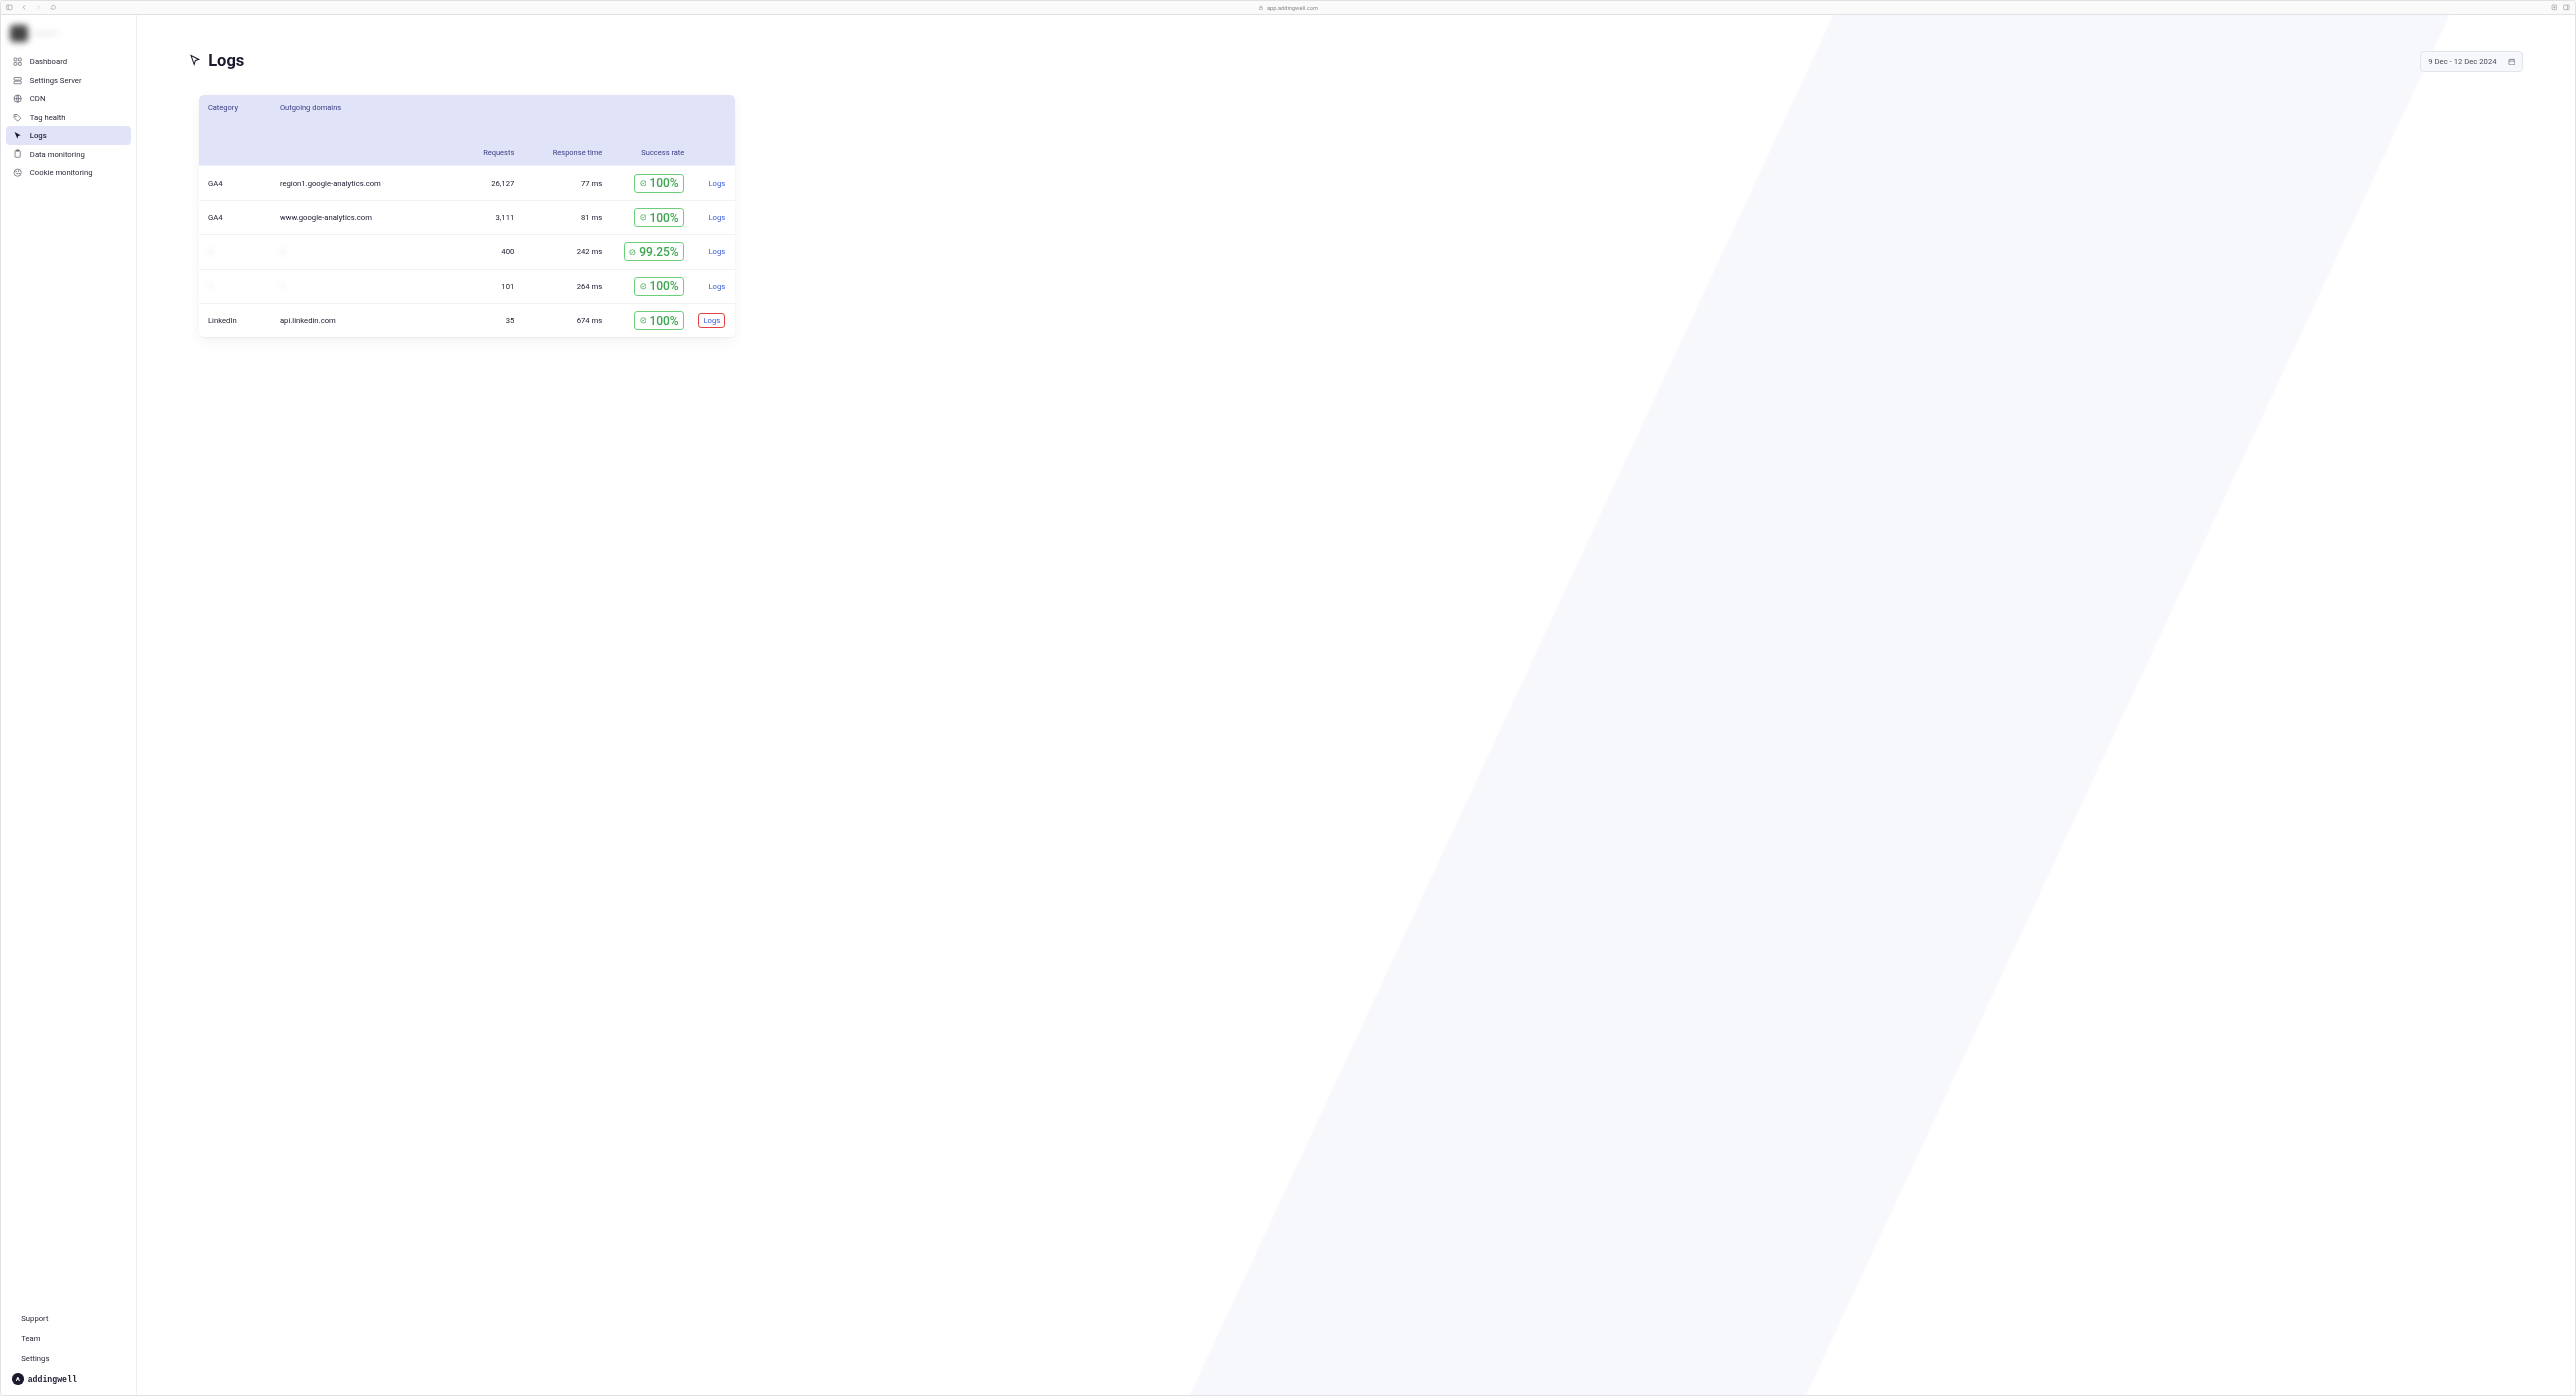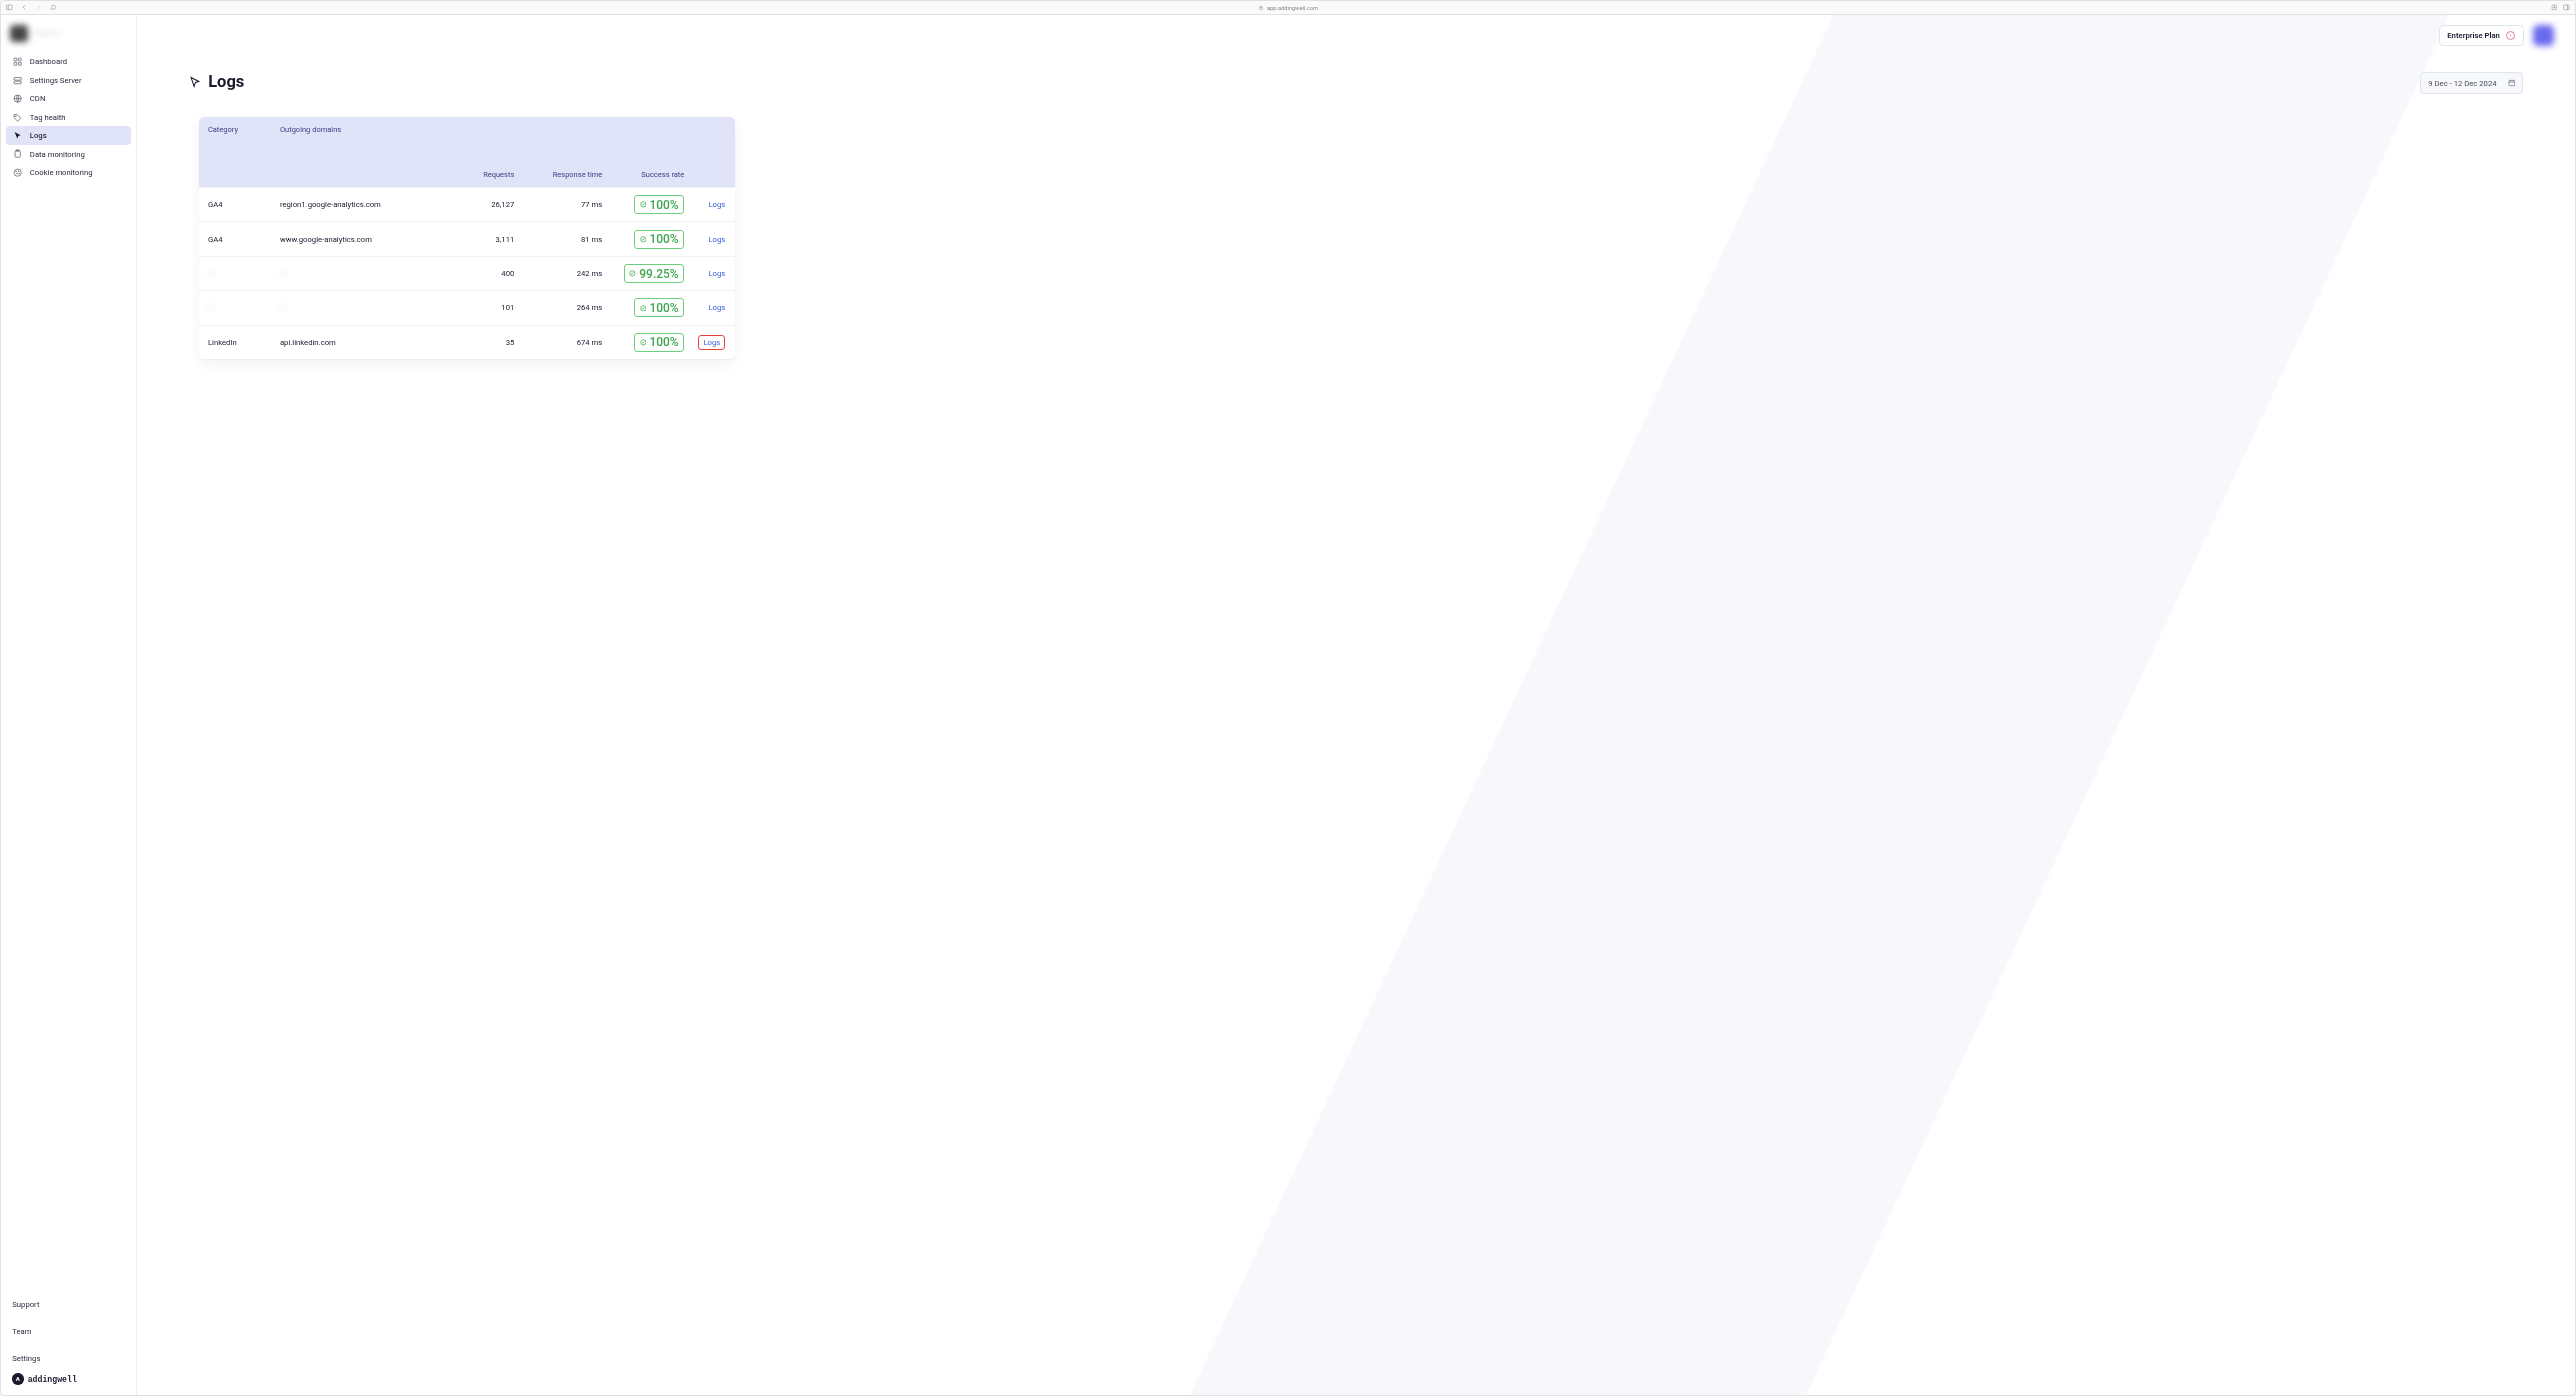--- a/index.html
+++ b/index.html
@@ -14,21 +14,21 @@
 .app-shell { flex: 1; display: flex; background: #fff; overflow: hidden; }
 .sidebar { width: 136px; border-right: 0.5px solid #eceef2; display: flex; flex-direction: column; padding: 6.2px 0; }
 .sidebar-top { display:flex; align-items:center; gap:6.2px; padding: 3.1px 9.3px 7.2px 9.3px; filter: blur(3.1px); }
 .sidebar-top .avatar { width:17.5px; height:17.5px; border-radius:4.1px; background:#444; }
 .sidebar-top .txt { color:#999; font-weight:600; font-size:9.3px; letter-spacing:0.5px; }
 .nav { padding: 3.1px 5.2px; }
 .nav-item { display:flex; align-items:center; gap:7.2px; padding: 4.6px 7.2px; border-radius: 4.1px; cursor:pointer; color:#2a2a3a; font-size:7.7px; }
 .nav-item.active { background:#e1e3f9; font-weight:500; }
 .nav-icon { width:9.3px; height:9.3px; display:flex; align-items:center; justify-content:center; color:#5a5a6a; flex-shrink:0; }
 .nav-item.active .nav-icon { color:#1a1a2e; }
-.sidebar-bottom { margin-top:auto; padding: 0 11.3px 3.1px 11.3px; display:flex; flex-direction:column; gap:18px; }
+.sidebar-bottom { margin-top:auto; padding: 0 11.3px 3.1px 11.3px; display:flex; flex-direction:column; gap:11px;margin-left:9px; }
 .sidebar-bottom a { color:#2a2a3a; text-decoration:none; font-size:7.7px; cursor:pointer; }
 .brand { display:flex; align-items:center; gap:4.1px; padding: 7.2px 11.3px 4.1px 11.3px; }
 .brand-mark { width:11.3px; height:11.3px; border-radius:50%; background:#1a1a2e; display:flex; align-items:center; justify-content:center; color:#fff; font-weight:700; font-size:6.2px; }
 .brand-text { font-weight:600; font-size:8.2px; color:#1a1a2e;font-family:Liberation Mono, monospace; }
 .main { flex:1; position:relative; overflow:auto; padding: 9.3px 20.6px; }
 .main-bg { position:absolute; inset:0; background: linear-gradient(115deg, transparent 55%, rgba(236,238,247,0.4) 55.1%, rgba(236,238,247,0.4) 75%, transparent 75.1%); pointer-events:none; }
 .topbar { display:flex; justify-content:flex-end; align-items:center; gap:9.3px; position:relative; z-index:1; }
 .plan-chip { border:0.5px solid #e2e4ec; border-radius:4.1px; padding:5.2px 7.2px; display:flex; align-items:center; gap:6.2px; font-weight:600; font-size:7.7px; cursor:pointer; background:#fff; }
 .plan-chip .arrow-badge { width:9.3px; height:9.3px; border-radius:50%; border:0.8px solid #e07a9b; display:flex; align-items:center; justify-content:center; color:#e07a9b; }
 .avatar-blur { width:21.6px; height:21.6px; border-radius:5.2px; background:#6a6af0; filter: blur(3.1px); }
@@ -181,31 +181,20 @@
         <a>Settings</a>
       </div>
       <div class="brand">
         <div class="brand-mark">A</div>
         <div class="brand-text">addingwell</div>
       </div>
     </aside>
 
     <main class="main">
       <div class="main-bg"></div>
-      <div class="topbar">
-        <div class="plan-chip">
-          <span>Enterprise Plan</span>
-          <span class="arrow-badge">
-              <svg width="4.6" height="4.6" viewBox="0 0 10 10" fill="none" stroke="currentColor" stroke-width="1.5">
-                <path d="M3.5 2L7 5l-3.5 3"></path>
-              </svg>
-            </span>
-        </div>
-        <div class="avatar-blur"></div>
-      </div>
 
       <div class="page-header">
         <div>
           <div class="page-title-row">
             <span class="page-cursor"><svg viewBox="0 0 24 24" fill="none" stroke="#1a1a2e" stroke-width="2">
                   <path d="M4 3l15 7.5-6.5 2L10 20z"></path>
                 </svg></span>
             <h1>Logs</h1>
           </div>
         </div>

